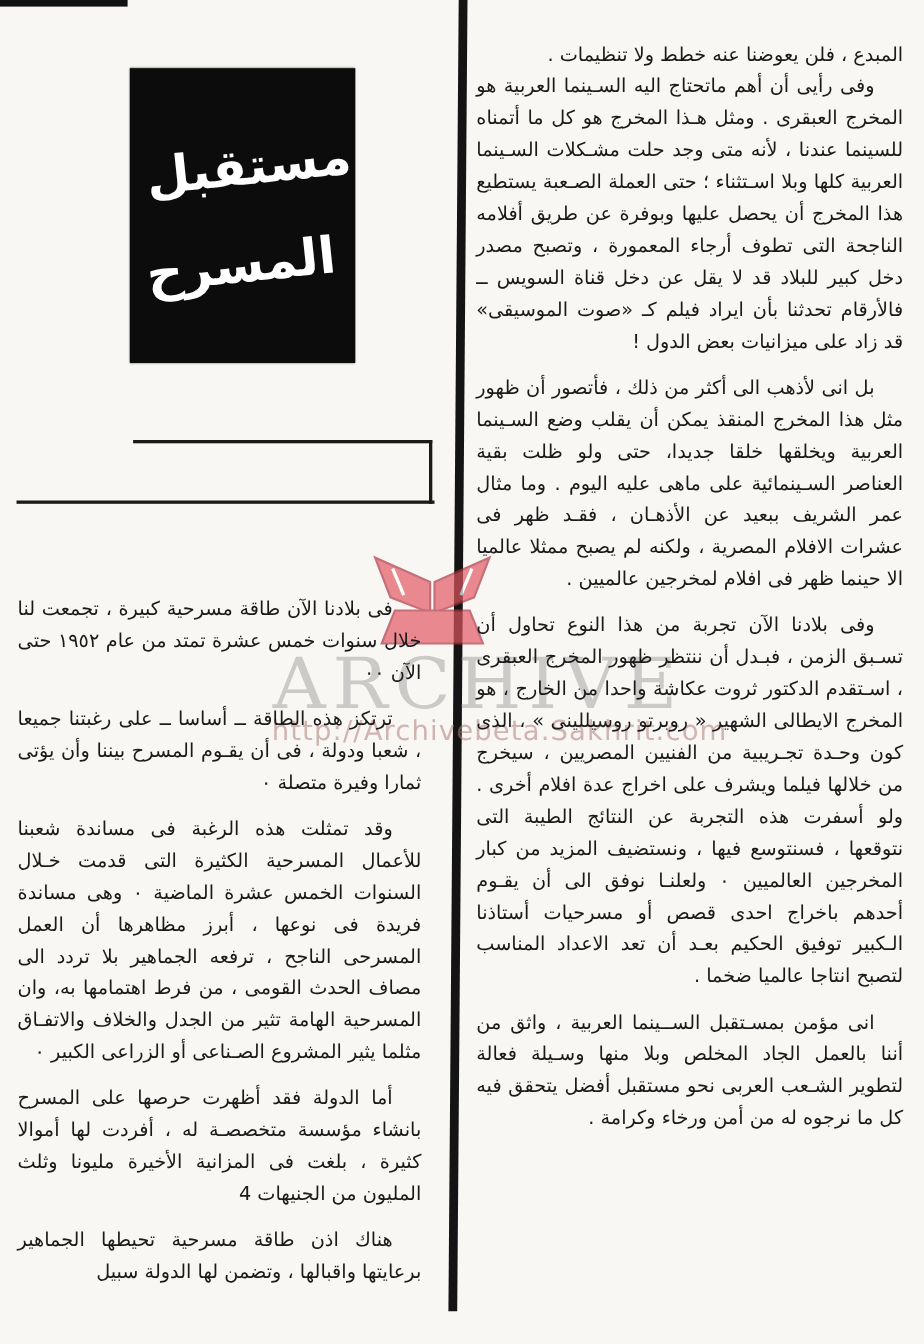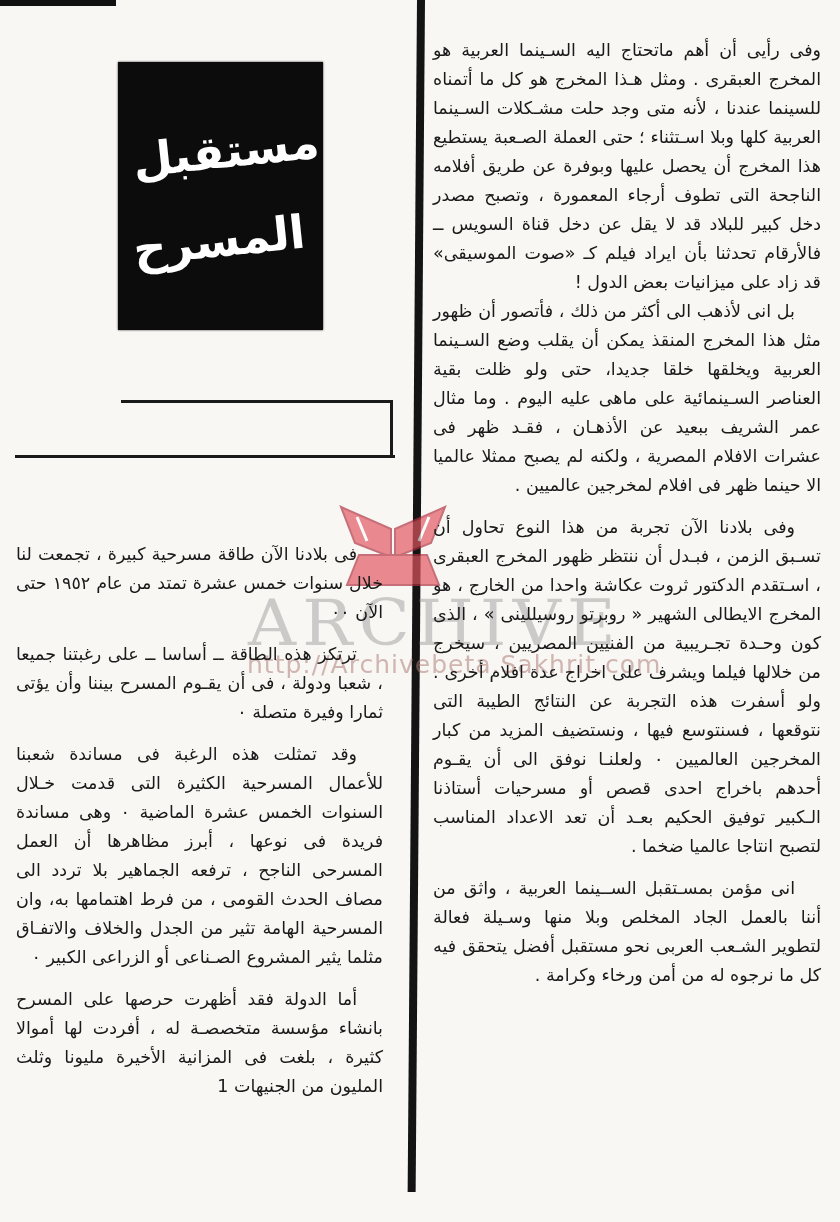--- a/index.html
+++ b/index.html
@@ -107,26 +107,28 @@
       <path d="M58 26 L8 4 L22 40 L58 54 Z" fill="none" stroke="#b03040" stroke-width="2"></path>
       <path d="M62 26 L112 4 L98 40 L62 54 Z" fill="none" stroke="#b03040" stroke-width="2"></path>
       <path d="M26 52 L94 52 L106 82 L14 82 Z" fill="#e25560" stroke="#b03040" stroke-width="2"></path>
       <path d="M24 14 L34 38 M96 14 L86 38" stroke="#ffffff" stroke-width="3" fill="none"></path>
     </svg>
     <div class="wm-brand">ARCHIVE</div>
     <div class="wm-url">http://Archivebeta.Sakhrit.com</div>
   </div>
 
   <div class="col right-col">
+      <p>المبدع ، فلن يعوضنا عنه خطط ولا تنظيمات .</p>
       <p>وفى رأيى أن أهم ماتحتاج اليه السـينما العربية هو المخرج العبقرى . ومثل هـذا المخرج هو كل ما أتمناه للسينما عندنا ، لأنه متى وجد حلت مشـكلات السـينما العربية كلها وبلا اسـتثناء ؛ حتى العملة الصـعبة يستطيع هذا المخرج أن يحصل عليها وبوفرة عن طريق أفلامه الناجحة التى تطوف أرجاء المعمورة ، وتصبح مصدر دخل كبير للبلاد قد لا يقل عن دخل قناة السويس ــ فالأرقام تحدثنا بأن ايراد فيلم كـ «صوت الموسيقى» قد زاد على ميزانيات بعض الدول !</p>
       <p>بل انى لأذهب الى أكثر من ذلك ، فأتصور أن ظهور مثل هذا المخرج المنقذ يمكن أن يقلب وضع السـينما العربية ويخلقها خلقا جديدا، حتى ولو ظلت بقية العناصر السـينمائية على ماهى عليه اليوم . وما مثال عمر الشريف ببعيد عن الأذهـان ، فقـد ظهر فى عشرات الافلام المصرية ، ولكنه لم يصبح ممثلا عالميا الا حينما ظهر فى افلام لمخرجين عالميين .</p>
       <p>وفى بلادنا الآن تجربة من هذا النوع تحاول أن تسـبق الزمن ، فبـدل أن ننتظر ظهور المخرج العبقرى ، اسـتقدم الدكتور ثروت عكاشة واحدا من الخارج ، هو المخرج الايطالى الشهير « روبرتو روسيللينى » ، الذى كون وحـدة تجـريبية من الفنيين المصريين ، سيخرج من خلالها فيلما ويشرف على اخراج عدة افلام أخرى . ولو أسفرت هذه التجربة عن النتائج الطيبة التى نتوقعها ، فسنتوسع فيها ، ونستضيف المزيد من كبار المخرجين العالميين ٠ ولعلنـا نوفق الى أن يقـوم أحدهم باخراج احدى قصص أو مسرحيات أستاذنا الـكبير توفيق الحكيم بعـد أن تعد الاعداد المناسب لتصبح انتاجا عالميا ضخما .</p>
       <p>انى مؤمن بمسـتقبل الســينما العربية ، واثق من أننا بالعمل الجاد المخلص وبلا منها وسـيلة فعالة لتطوير الشـعب العربى نحو مستقبل أفضل يتحقق فيه كل ما نرجوه له من أمن ورخاء وكرامة .</p>
     </div>
 
   <div class="col left-col">
       <p>فى بلادنا الآن طاقة مسرحية كبيرة ، تجمعت لنا خلال سنوات خمس عشرة تمتد من عام ١٩٥٢ حتى الآن ٠٠</p>
       <p>ترتكز هذه الطاقة ــ أساسا ــ على رغبتنا جميعا ، شعبا ودولة ، فى أن يقـوم المسرح بيننا وأن يؤتى ثمارا وفيرة متصلة ٠</p>
       <p>وقد تمثلت هذه الرغبة فى مساندة شعبنا للأعمال المسرحية الكثيرة التى قدمت خـلال السنوات الخمس عشرة الماضية ٠ وهى مساندة فريدة فى نوعها ، أبرز مظاهرها أن العمل المسرحى الناجح ، ترفعه الجماهير بلا تردد الى مصاف الحدث القومى ، من فرط اهتمامها به، وان المسرحية الهامة تثير من الجدل والخلاف والاتفـاق مثلما يثير المشروع الصـناعى أو الزراعى الكبير ٠</p>
-      <p>أما الدولة فقد أظهرت حرصها على المسرح بانشاء مؤسسة متخصصـة له ، أفردت لها أموالا كثيرة ، بلغت فى المزانية الأخيرة مليونا وثلث المليون من الجنيهات 1</p>
+      <p>أما الدولة فقد أظهرت حرصها على المسرح بانشاء مؤسسة متخصصـة له ، أفردت لها أموالا كثيرة ، بلغت فى المزانية الأخيرة مليونا وثلث المليون من الجنيهات 4</p>
+      <p>هناك اذن طاقة مسرحية تحيطها الجماهير برعايتها واقبالها ، وتضمن لها الدولة سبيل</p>
     </div>
 
 </div>
 
 </body></html>

